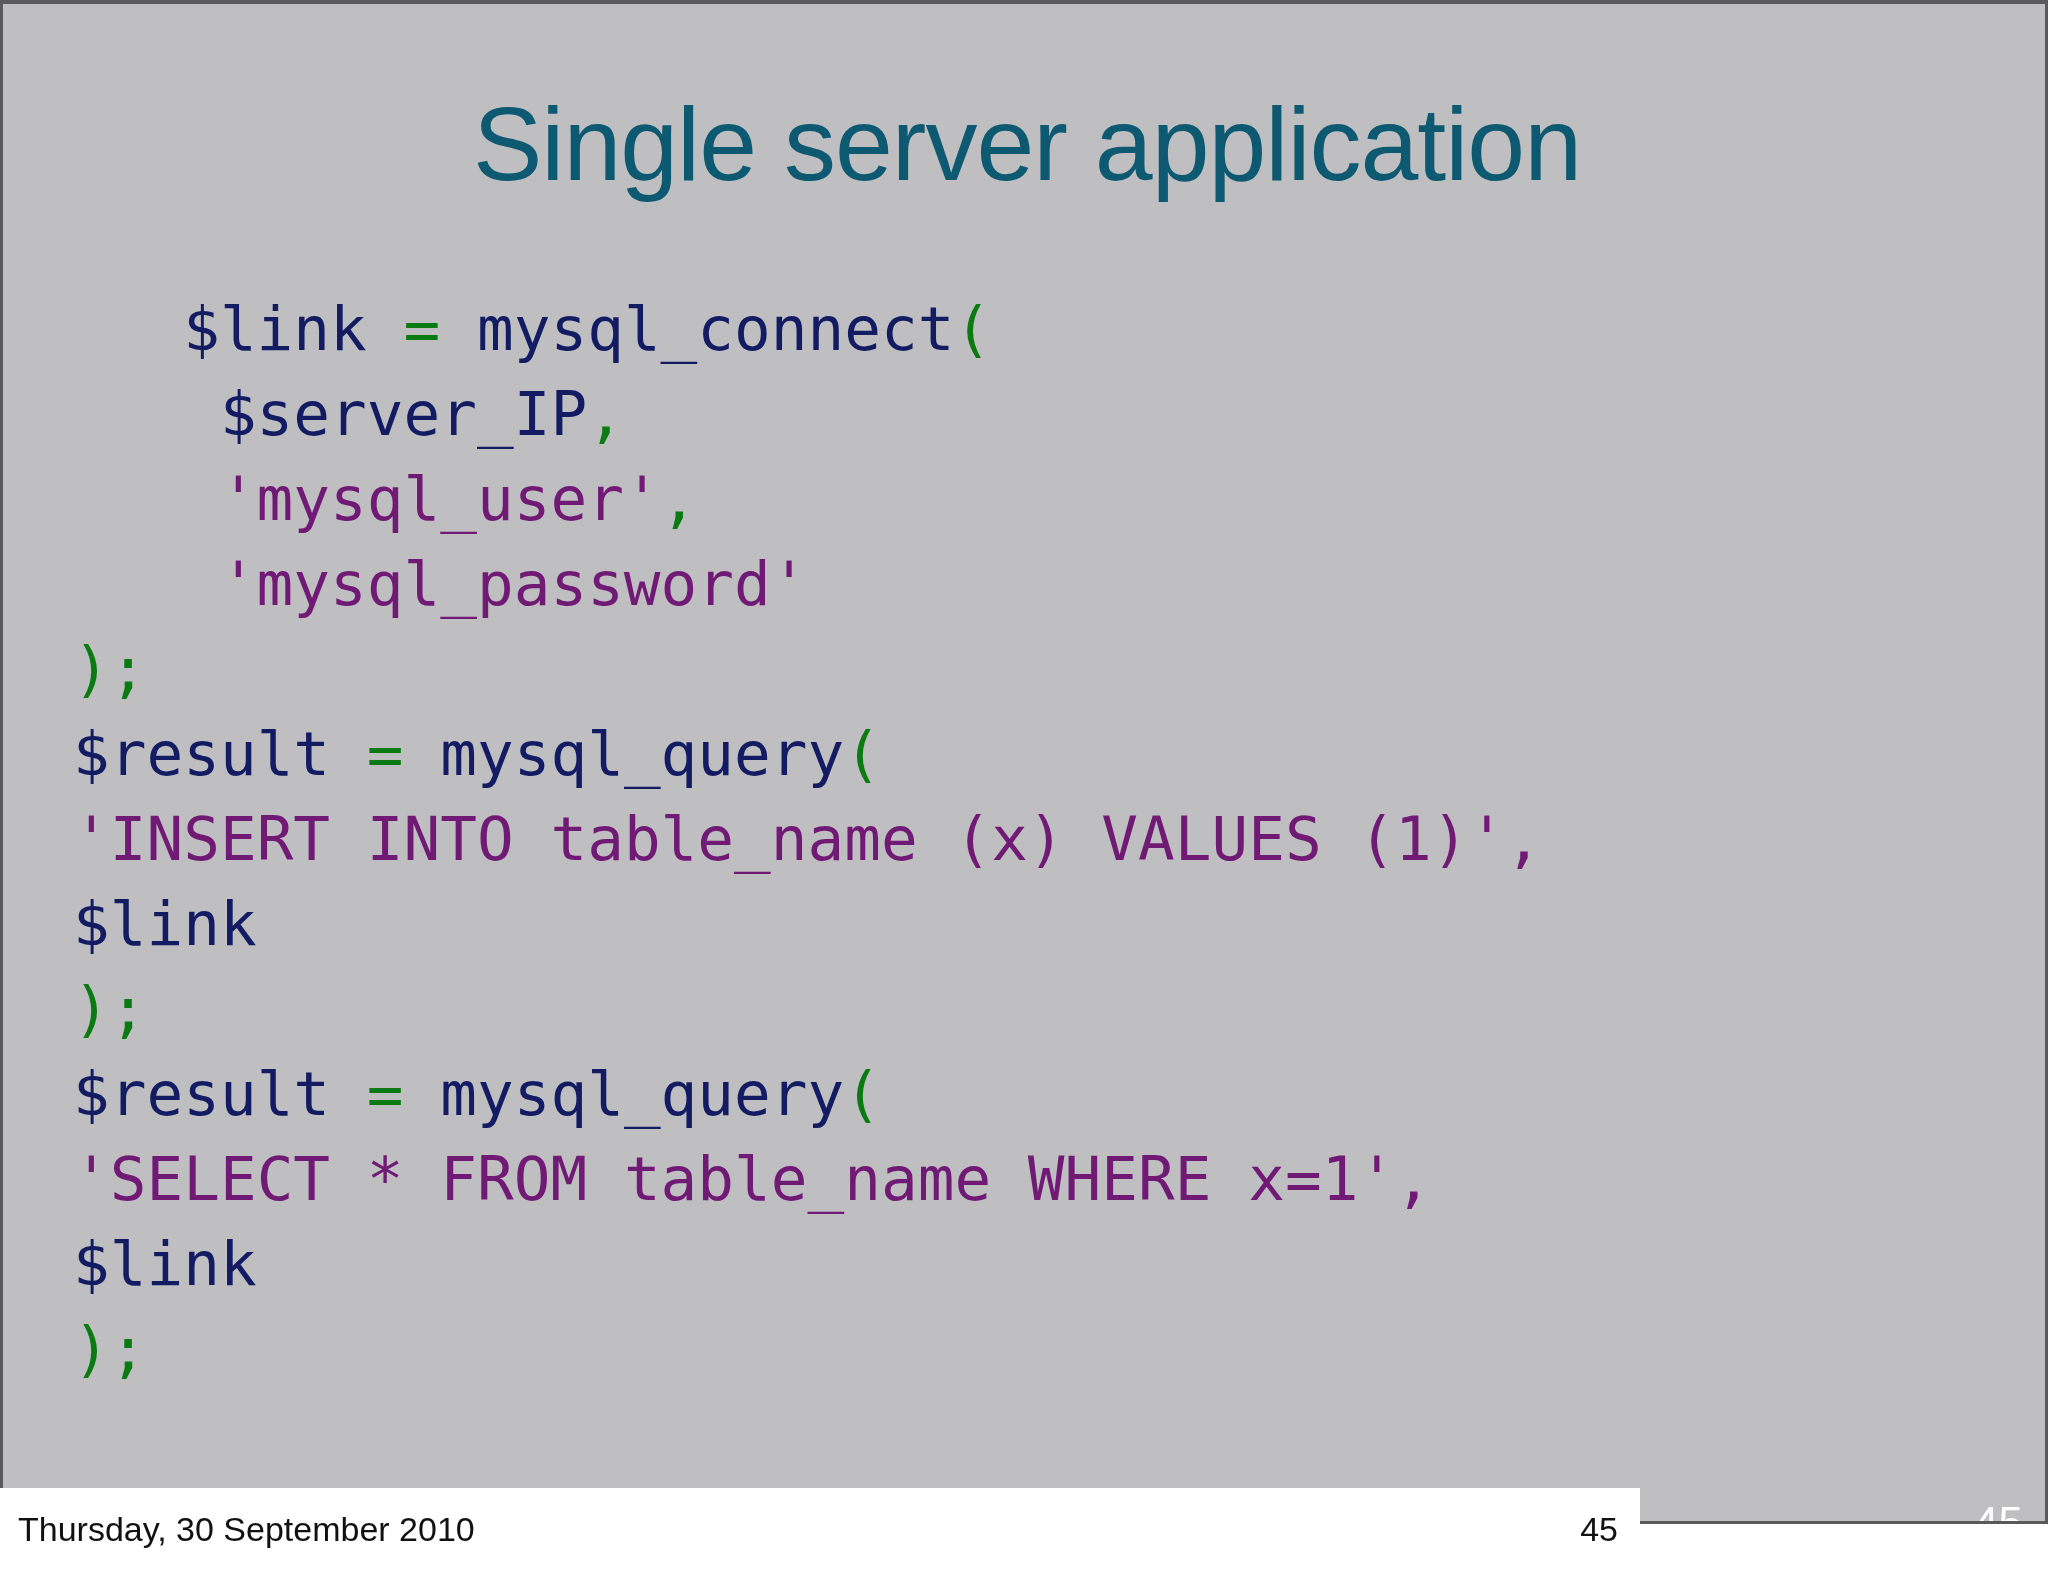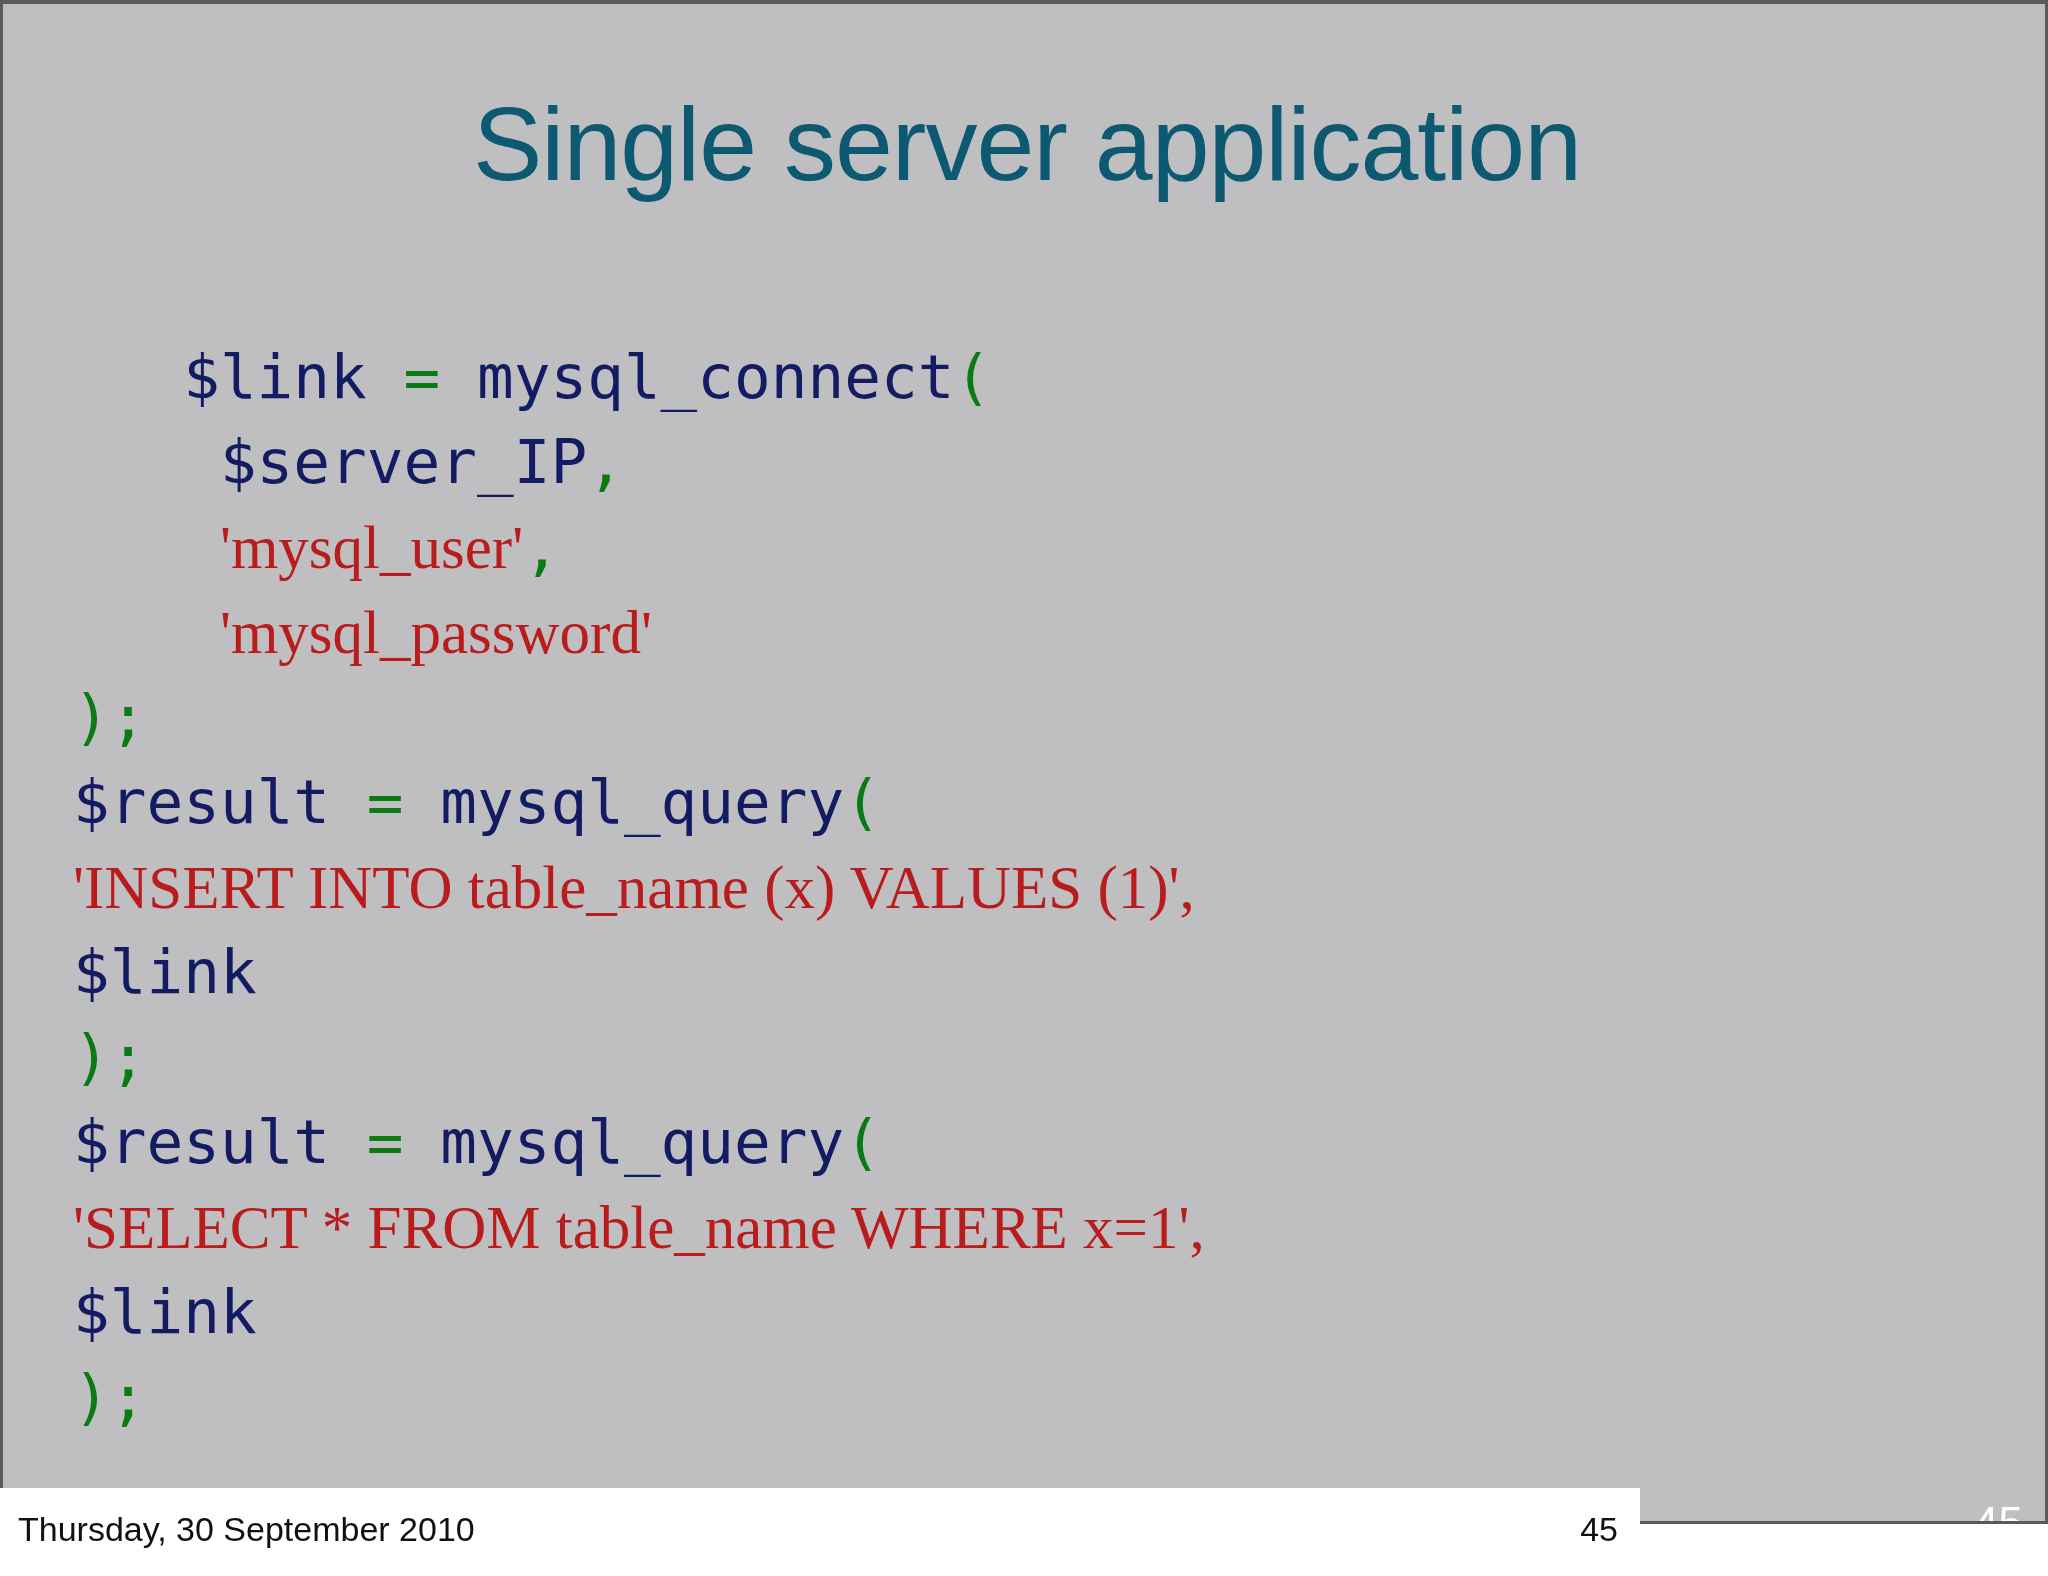--- a/index.html
+++ b/index.html
@@ -49,29 +49,28 @@
   #code-block {
     position: absolute;
     left: 70px;
     top: 282px;
     width: 1940px;
     font-family: "DejaVu Sans Mono", monospace;
     font-size: 61px;
     line-height: 85px;
     white-space: pre;
     letter-spacing: 0px;
-    margin-top: 48px;
   }
   .code-line {
     white-space: pre;
     height: 85px;
   }
   .tok-var   { color: #131c63; }
   .tok-op    { color: #0a7a12; }
-  .tok-str   { color: #b91c1c; font-family: Liberation Serif, serif; }
+  .tok-str   { color: #701a75; }
   .tok-punct { color: #0a7a12; }
 
   
   .ind1 { padding-left: 3ch; }
   .ind2 { padding-left: 4ch; }
 
   
   #slide-page-number {
     position: absolute;
     right: 22px;

